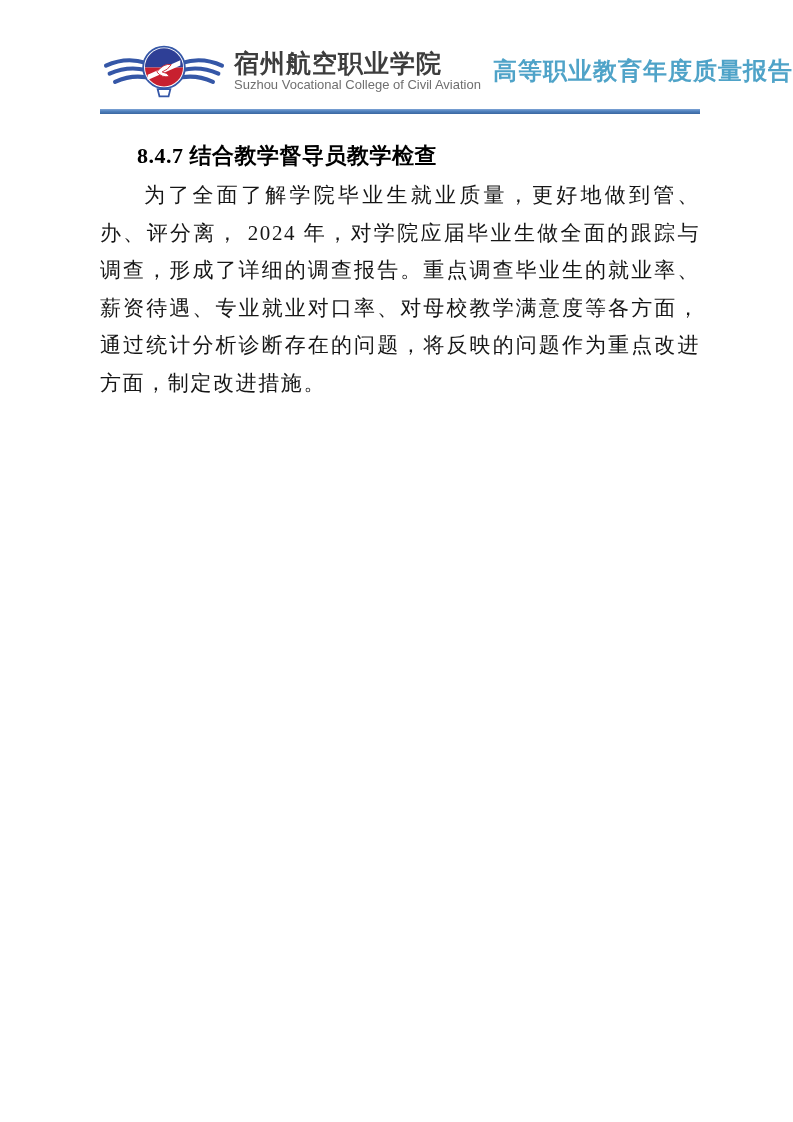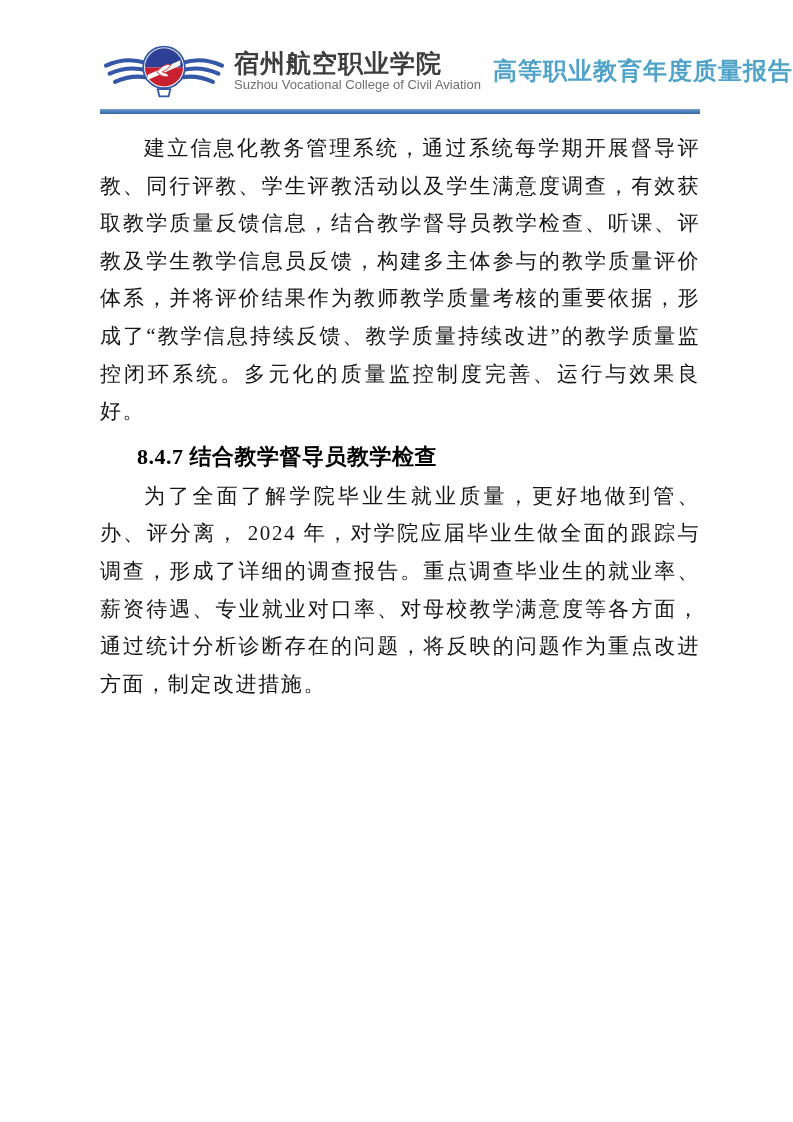--- a/index.html
+++ b/index.html
@@ -134,21 +134,20 @@
 
       <div class="report-title" id="report-title" style="color: rgb(79, 163, 200);">高等职业教育年度质量报告（2024年度）</div>
     </div>
 
     <div class="header-rule" id="header-rule"></div>
   </div>
 
   <div class="content">
 
 
-    <div class="para">建立信息化教务管理系统，通过系统每学期开展督导评教、同行评教、学生评教活动以及学生满意度调查，有效获取教学质量反馈信息，结合教学督导员教学检查、听课、评教及学生教学信息员反馈，构建多主体参与的教学质量评价体系，并将评价结果作为教师教学质量考核的重要依据，形成了“教学信息持续反馈、教学质量持续改进”的教学质量监控闭环系统。多元化的质量监控制度完善、运行与效果良好。</div>
 
     <div class="section-heading">8.4.7 结合教学督导员教学检查</div>
     <div class="para">为了全面了解学院毕业生就业质量，更好地做到管、办、评分离， 2024 年，对学院应届毕业生做全面的跟踪与调查，形成了详细的调查报告。重点调查毕业生的就业率、薪资待遇、专业就业对口率、对母校教学满意度等各方面，通过统计分析诊断存在的问题，将反映的问题作为重点改进方面，制定改进措施。</div>
 
   </div>
 
 
 </div>
 
 </body></html>

